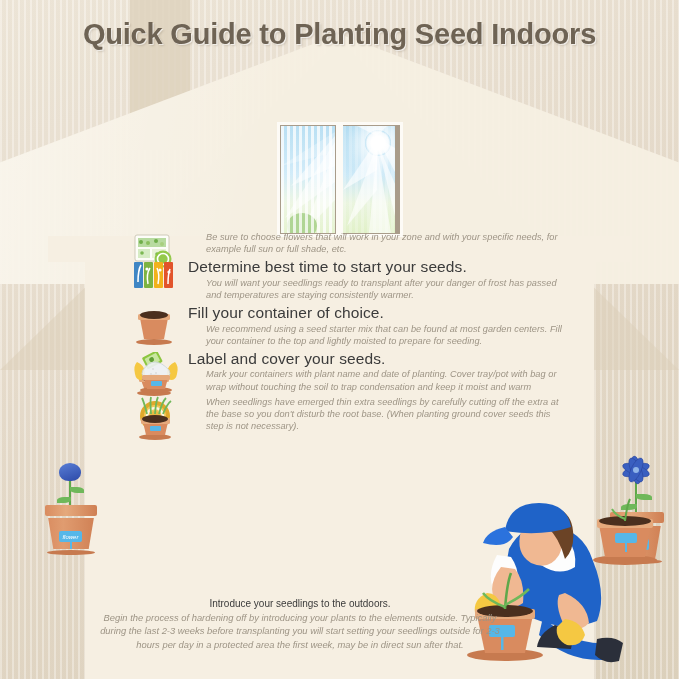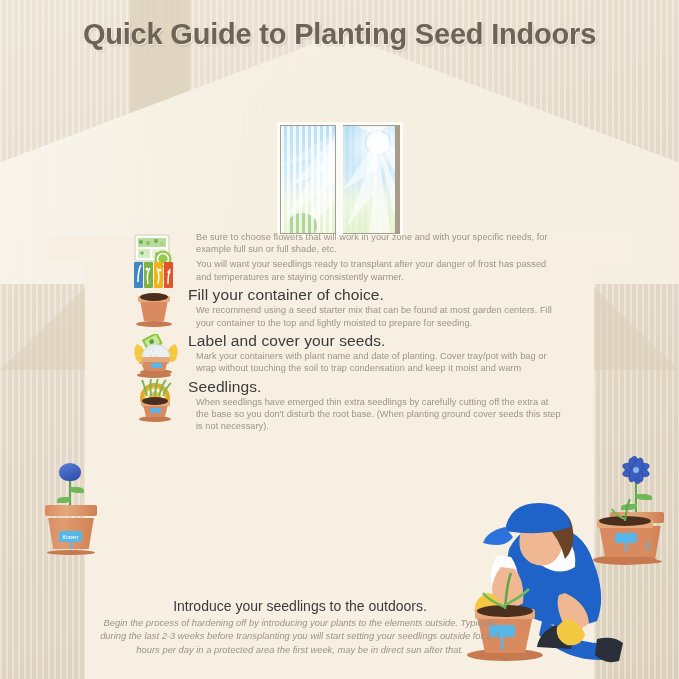--- a/index.html
+++ b/index.html
@@ -85,26 +85,26 @@
   .mullion{position:absolute;left:59px;top:2px;width:7px;height:111px;background:#fdfbf6;}
   
   .steps{position:absolute;left:133px;top:230px;width:430px;z-index:30;}
   .step{position:relative;padding-left:55px;margin-bottom:3px;}
   .step-icon{position:absolute;left:0;top:2px;width:48px;height:42px;}
   .step h3{
     margin:0;font-size:15.5px;font-weight:normal;color:#3b3b3b;line-height:1.12;
     letter-spacing:.1px;
   }
   .step p{
-    margin:1px 0 0 8px;font-size:9.2px;line-height:1.33;color:#9d9485;
-    letter-spacing:.05px;
+    margin:1px 0 0 18px;font-size:9.2px;line-height:1.33;color:#9d9485;
+    font-style:italic;letter-spacing:.05px;
   }
   
   .outro{position:absolute;left:90px;top:598px;width:420px;text-align:center;z-index:30;}
-  .outro h3{margin:0;font-size:14px;font-weight:normal;color:#3b3b3b;}
+  .outro h3{margin:0;font-size:10px;font-weight:normal;color:#3b3b3b;}
   .outro p{margin:2px 0 0 0;font-size:9.4px;line-height:1.42;color:#9d9485;font-style:italic;}
   
   .pot{position:absolute;}
   .pot-body{position:absolute;left:0;bottom:6px;width:100%;height:62%;
     background:linear-gradient(90deg,#d98b5f 0%,#e09c70 35%,#cf7f53 100%);
     clip-path:polygon(6% 0%, 94% 0%, 84% 100%, 16% 100%);}
   .pot-rim{position:absolute;left:0;top:0;width:100%;height:22%;border-radius:2px;
     background:linear-gradient(90deg,#d98b5f 0%,#e5a97c 40%,#cf7f53 100%);}
   .pot-soil{position:absolute;left:12%;top:0;width:76%;height:14%;border-radius:50%;
     background:#4a2f1e;}
@@ -289,20 +289,21 @@
           <rect x="31" y="2" width="9" height="26" rx="1" fill="#e2542b"></rect>
           <path d="M5 22 q0 -12 3 -17" stroke="#fff" stroke-width="1.6" fill="none"></path>
           <path d="M15 24 q-2 -10 2 -16" stroke="#fff" stroke-width="1.5" fill="none"></path>
           <path d="M25 24 q2 -10 -1 -16" stroke="#fff" stroke-width="1.5" fill="none"></path>
           <path d="M35 24 q0 -10 2 -15" stroke="#fff" stroke-width="1.5" fill="none"></path>
           <circle cx="14" cy="9" r="1.6" fill="#fff"></circle>
             <circle cx="27" cy="10" r="1.6" fill="#fff"></circle>
           <circle cx="36" cy="12" r="1.6" fill="#fff"></circle>
         </svg>
       </div>
+      <h3>Determine best time to start your seeds.</h3>
       <p>You will want your seedlings ready to transplant after your danger of frost has passed and temperatures are staying consistently warmer.</p>
     </div>
 
     <div class="step">
       <div class="step-icon">
         <svg width="46" height="40">
           <ellipse cx="21" cy="36" rx="18" ry="3" fill="#c77a4f"></ellipse>
           <path d="M7 12 h28 l-4 21 h-20 z" fill="#d98b5f"></path>
           <rect x="5" y="8" width="32" height="6" rx="1.5" fill="#e5a97c"></rect>
           <ellipse cx="21" cy="9" rx="14" ry="4" fill="#4a2f1e"></ellipse>
@@ -369,21 +370,20 @@
               <path d="M26 22 q3 -12 7 -16"></path>
             <path d="M30 22 q4 -10 8 -13"></path>
           </g>
           <ellipse cx="22" cy="45" rx="16" ry="3" fill="#c77a4f"></ellipse>
           <path d="M10 30 h25 l-3 13 h-19 z" fill="#d98b5f"></path>
           <rect x="8" y="26" width="29" height="6" rx="1.5" fill="#e5a97c"></rect>
           <ellipse cx="22" cy="27" rx="13" ry="4" fill="#4a2f1e"></ellipse>
           <rect x="17" y="34" width="11" height="5" rx="1" fill="#56b7e8"></rect>
         </svg>
       </div>
-      <h3>Seedlings.</h3>
       <p>When seedlings have emerged thin extra seedlings by carefully cutting off the extra at the base so you don't disturb the root base. (When planting ground cover seeds this step is not necessary).</p>
     </div>
   </div>
 
   <div class="outro">
     <h3>Introduce your seedlings to the outdoors.</h3>
     <p>Begin the process of hardening off by introducing your plants to the elements outside.  Typically during the last 2-3 weeks before transplanting you will start setting your seedlings outside for 2-3 hours per day in a protected area the first week, may be in direct sun after that.</p>
   </div>
 
 </div>

